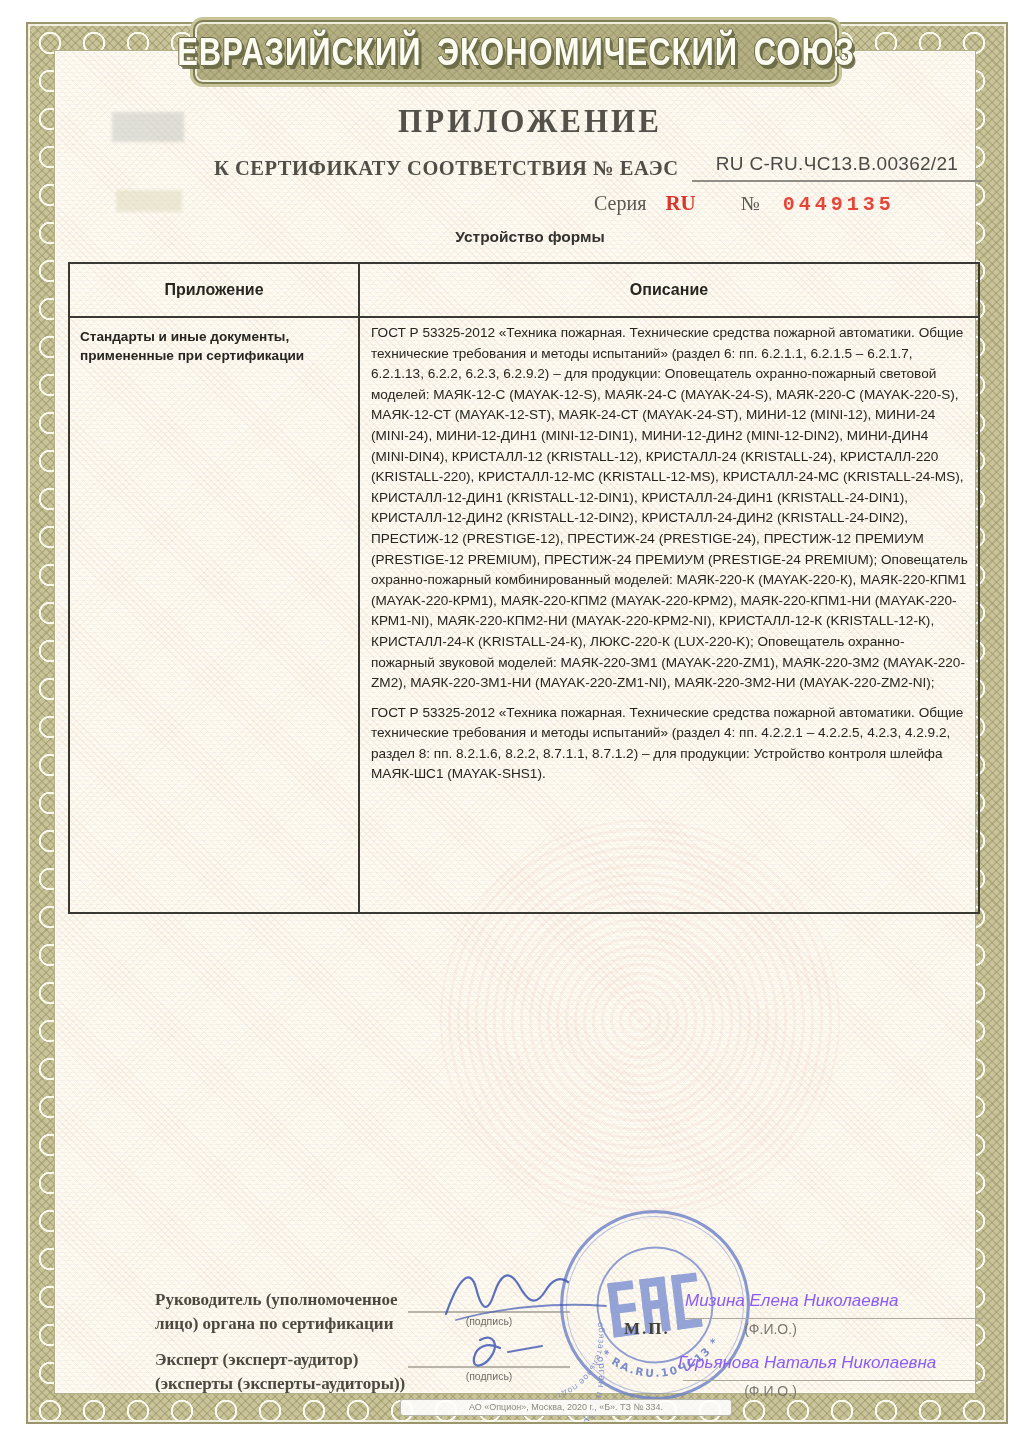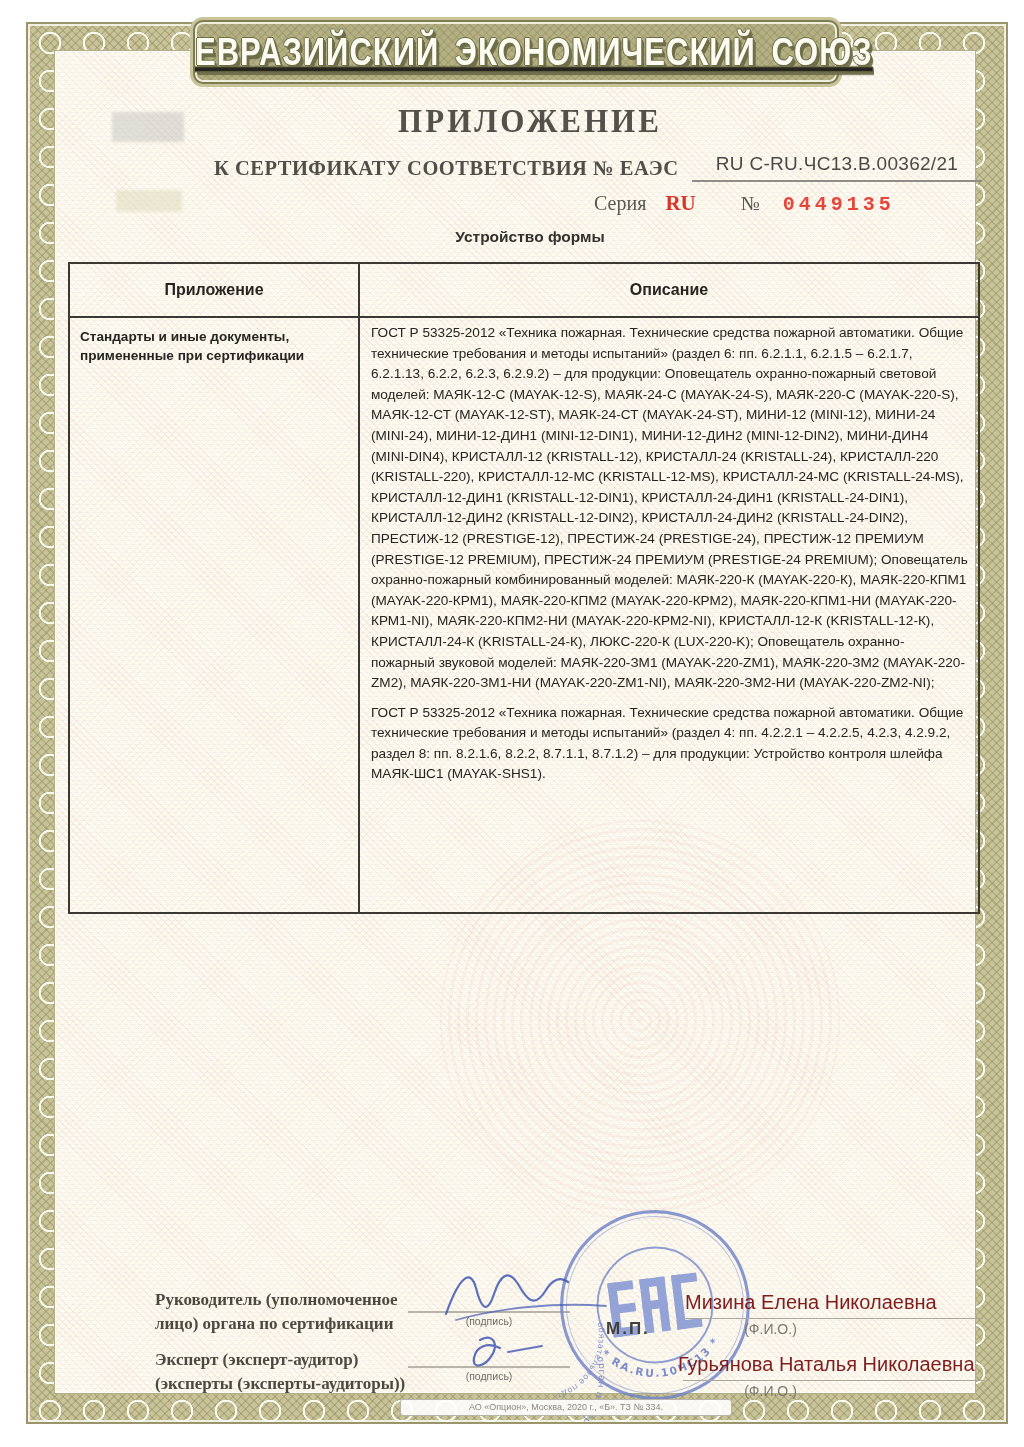--- a/index.html
+++ b/index.html
@@ -26,21 +26,21 @@
     background:repeating-radial-gradient(circle, rgba(233,168,158,.10) 0 3px, rgba(0,0,0,0) 3px 9px);}
   .smudge1{position:absolute;left:112px;top:112px;width:72px;height:30px;background:#c5c5c0;opacity:.5;filter:blur(1.5px);}
   .smudge2{position:absolute;left:116px;top:190px;width:66px;height:22px;background:#e0dcbe;opacity:.55;filter:blur(1.5px);}
   
   .banner{position:absolute;left:193px;top:20px;width:642px;height:60px;border-radius:10px;
     background-color:#b4b083;
     background-image:
       repeating-linear-gradient(45deg, rgba(122,118,70,.22) 0 1.5px, rgba(0,0,0,0) 1.5px 6px),
       repeating-linear-gradient(-45deg, rgba(122,118,70,.22) 0 1.5px, rgba(0,0,0,0) 1.5px 6px);
     border:2px solid #7d7d53; box-shadow:inset 0 0 0 2px #efeedd, 0 0 0 3px #c8c399;
-    display:flex;align-items:center;text-decoration:underline;}
+    display:flex;align-items:center;justify-content:center;}
   .banner-text{font-weight:bold;font-size:31px;letter-spacing:1px;word-spacing:6px;white-space:nowrap;
     transform:scaleY(1.28);color:#fcfcf2;
     text-shadow:1px 0 #6e6e49,-1px 0 #6e6e49,0 1px #6e6e49,0 -1px #6e6e49,2px 2px 0 #6e6e49,3px 3px 0 rgba(100,100,66,.85);}
   
   .doc-title{position:absolute;left:90px;top:103px;width:880px;text-align:center;
     font-family:"Liberation Serif",serif;font-weight:bold;font-size:31px;letter-spacing:3px;
     color:#53514a;transform:scaleY(1.08);}
   .subtitle-label{position:absolute;left:214px;top:157px;font-family:"Liberation Serif",serif;
     font-weight:bold;font-size:20.5px;letter-spacing:.5px;color:#504e46;}
   .cert-number{position:absolute;left:692px;top:153px;width:290px;text-align:center;
@@ -65,28 +65,28 @@
   
   .role{position:absolute;left:155px;font-family:"Liberation Serif",serif;font-weight:bold;
     font-size:17px;line-height:24px;color:#4b4940;}
   .role span{display:block;}
   .role1{top:1288px;} .role2{top:1348px;}
   .sig-line{position:absolute;height:2px;background:#b9b4aa;}
   .sig-line1{left:408px;top:1311px;width:162px;}
   .sig-line2{left:408px;top:1366px;width:162px;}
   .sig-caption{position:absolute;width:162px;text-align:center;font-size:10.5px;color:#6f6d65;}
   .sig-caption1{left:408px;top:1315px;} .sig-caption2{left:408px;top:1370px;}
-  .person-name{position:absolute;font-size:20px;color:#7f1d1d;z-index:6;white-space:nowrap;}
+  .person-name{position:absolute;font-size:17px;color:#8b5cf6;z-index:6;white-space:nowrap;font-style:italic;}
   .name1{left:685px;top:1291px;} .name2{left:678px;top:1353px;}
   .fio-line{position:absolute;height:1px;background:#aaa79d;z-index:5;}
   .fio-line1{left:683px;top:1318px;width:300px;} .fio-line2{left:683px;top:1380px;width:302px;}
   .fio-caption{position:absolute;width:175px;text-align:center;font-size:14px;color:#7a786f;z-index:6;}
   .fio-caption1{left:683px;top:1321px;} .fio-caption2{left:683px;top:1383px;}
   .stamp{position:absolute;left:548px;top:1198px;width:214px;height:214px;z-index:4;transform:rotate(-7deg);opacity:.9;}
-  .mp-mark{position:absolute;left:606px;top:1319px;font-family:Liberation Sans, sans-serif;font-weight:bold;
+  .mp-mark{position:absolute;left:624px;top:1319px;font-family:Liberation Serif, serif;font-weight:bold;
     font-size:17px;letter-spacing:2px;color:#403f3b;z-index:6;}
   .signature-svg{position:absolute;z-index:7;}
   .sig-svg1{left:438px;top:1260px;width:175px;height:72px;}
   .sig-svg2{left:442px;top:1330px;width:130px;height:48px;}
   
   .print-info{position:absolute;left:400px;top:1399px;width:330px;height:15px;line-height:15px;
     text-align:center;font-size:9px;color:#8b897f;background:rgba(255,255,255,.9);
     border:1px solid #b6b4ac;border-radius:3px;z-index:8;}
 </style>
 </head>

